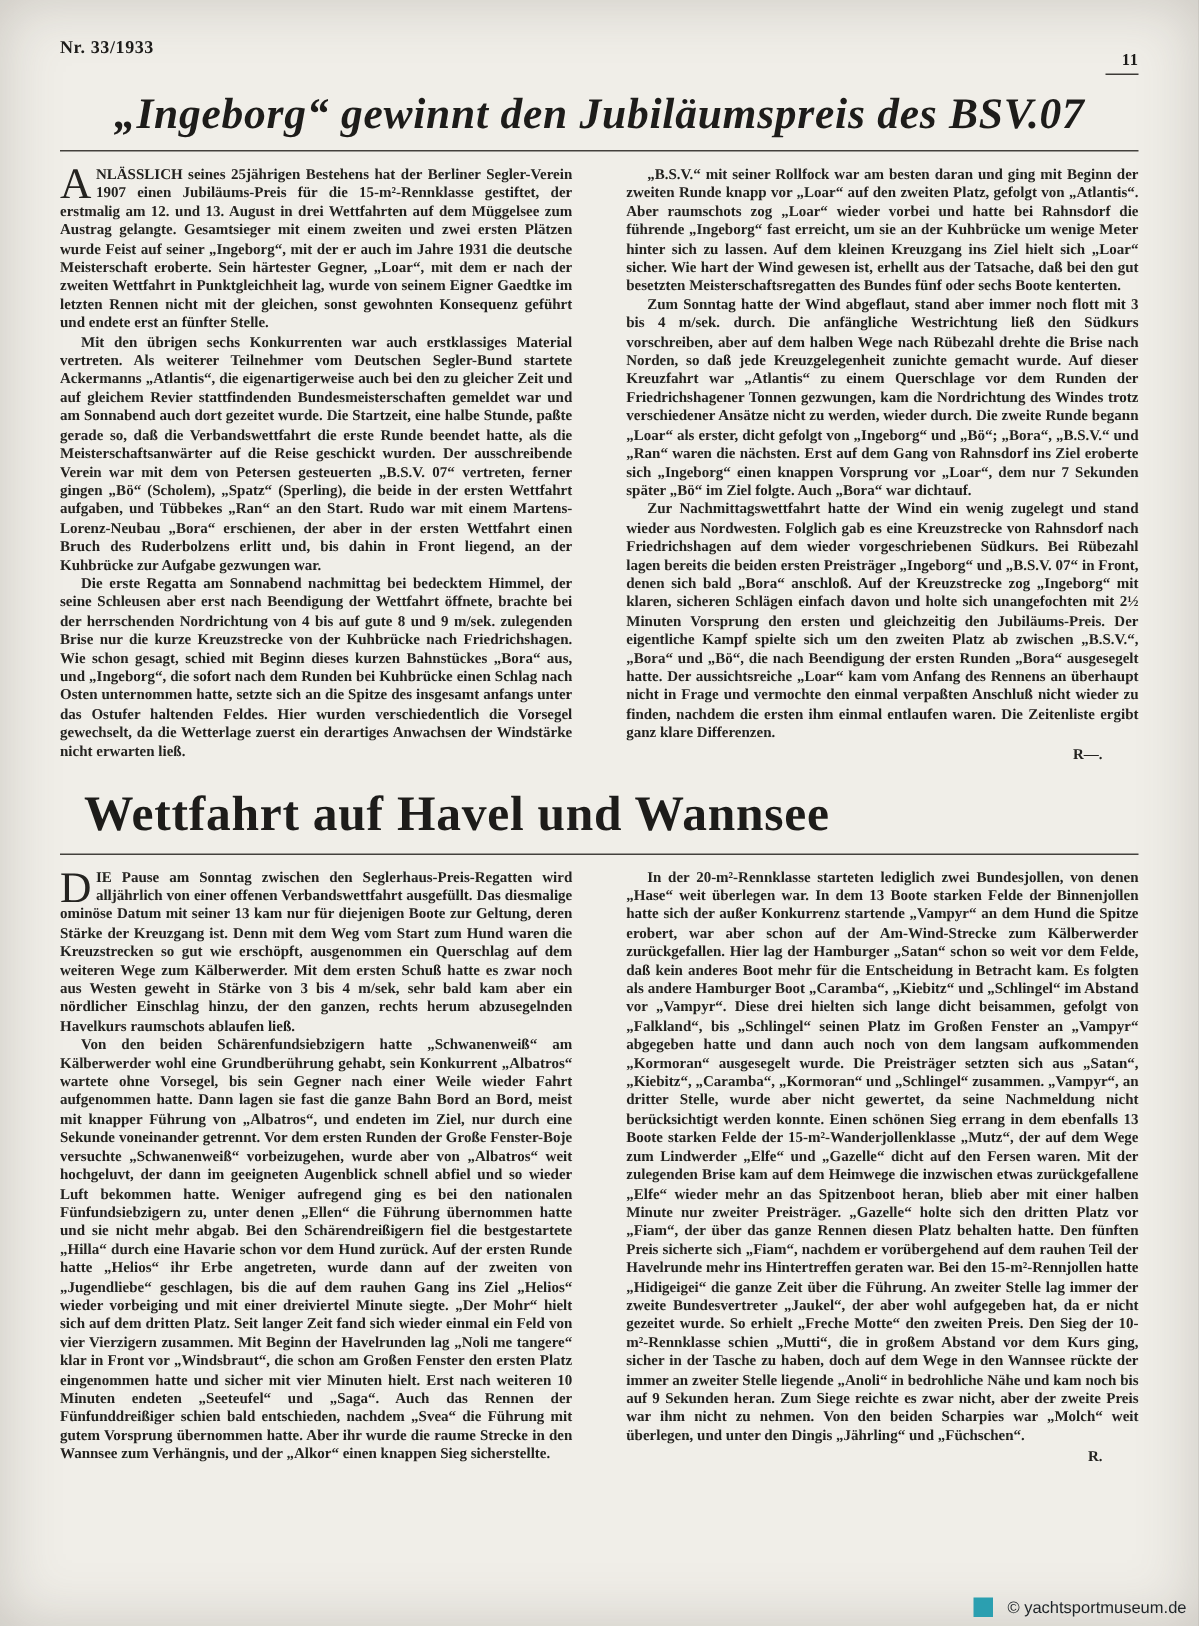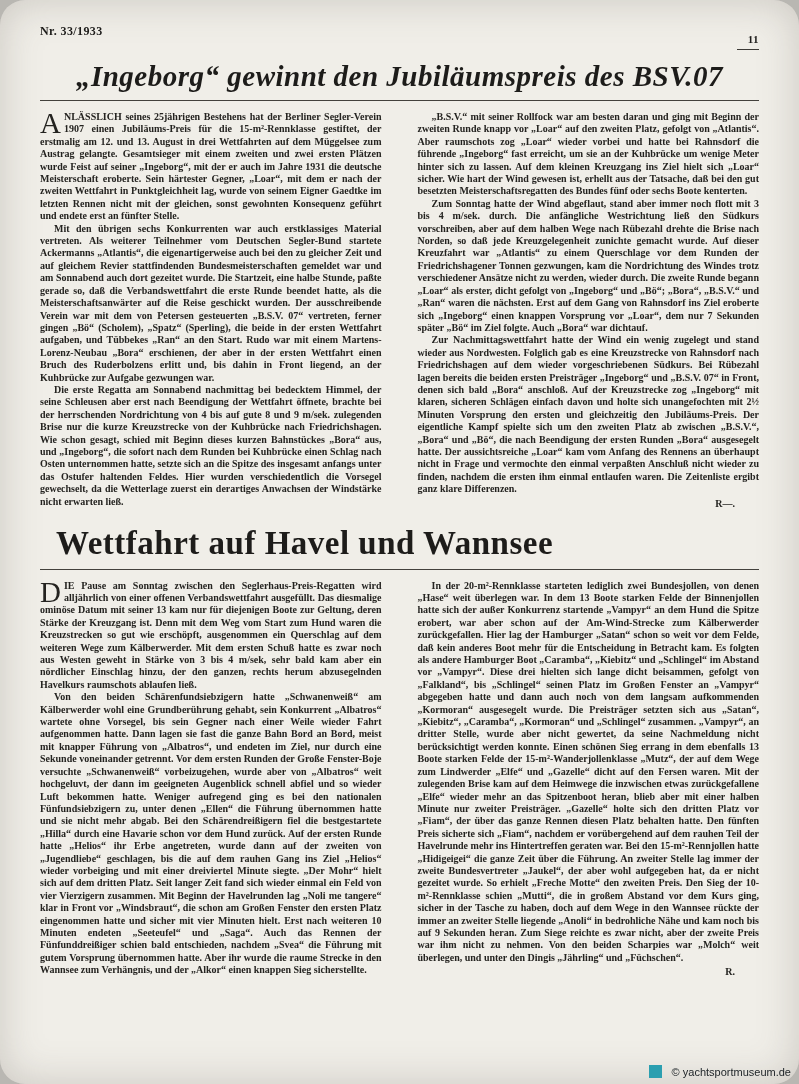--- a/index.html
+++ b/index.html
@@ -11,21 +11,20 @@
   }
   .scan{
     position:relative;
     width:799px;height:1084px;
     background:#f0eee8;
     box-shadow:inset 0 0 40px rgba(90,85,75,.25);
     box-sizing:border-box;
     padding:24px 40px 30px 40px;
     overflow:hidden;
     color:#1d1c1a;
-    border-radius:25px;
   }
   .pagehead{
     display:flex;justify-content:space-between;align-items:flex-start;
     font-size:12px;letter-spacing:.4px;
   }
   .issue{font-weight:bold;}
   .pageno-wrap{text-align:right;margin-top:8px;}
   .pageno{font-size:11px;font-weight:bold;}
   .pageno-rule{display:block;width:22px;height:1px;background:#3c3a36;margin:2px 0 0 auto;}
   h1.headline1{

